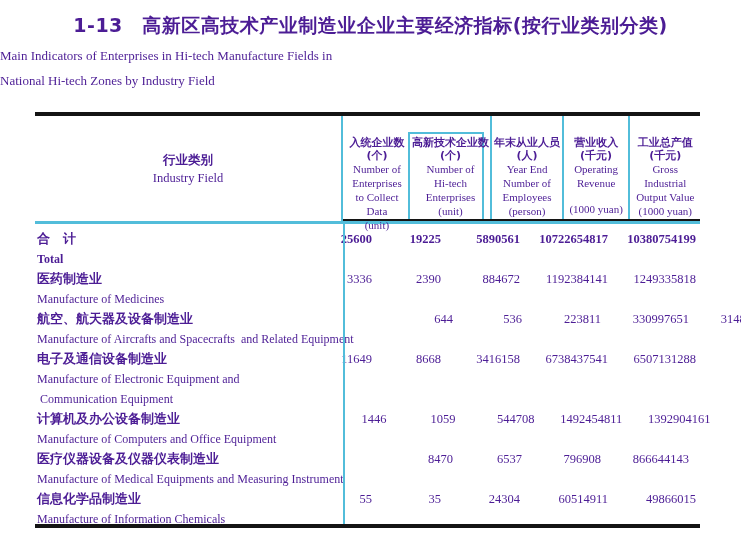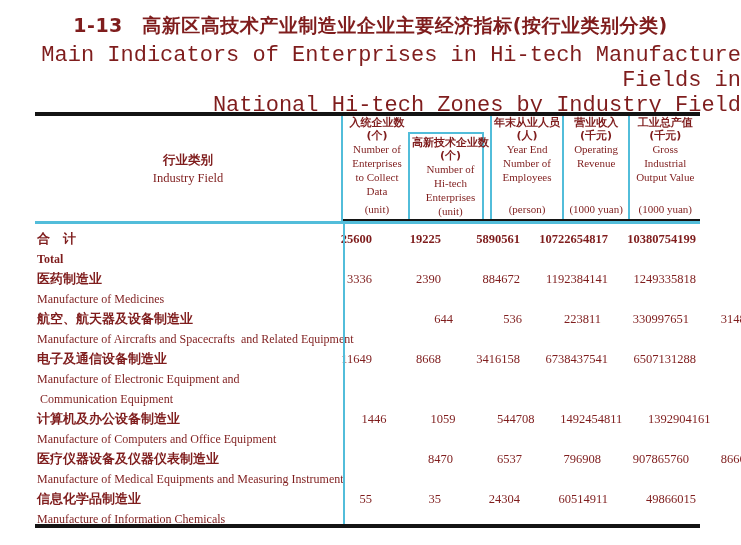--- a/index.html
+++ b/index.html
@@ -1,46 +1,46 @@
 <!DOCTYPE html>
 <html style="--cyan: #52bdda; --rule: #141414;"><head>
 <meta charset="utf-8">
 <style>
   :root { --cyan: #52bdda; --rule: #141414; }
   html,body { margin:0; padding:0; background:#fff; }
   .page {
     position:relative; width:741px; height:545px; background:#ffffff;
-    font-family:"Liberation Serif", serif; color:#7f1d1d; overflow:hidden;
+    font-family:"Liberation Serif", serif; color:#4c1d95; overflow:hidden;
   }
   .title-zh {
     padding-top:13px; text-align:center;
     font-family:"DejaVu Sans","Liberation Sans",sans-serif;
     font-weight:700; font-size:19px; letter-spacing:0.5px; white-space:pre;
   }
-  .title-en { text-align:right; font-size:22px; line-height:25px; margin-top:4px;font-family:Liberation Mono, monospace; }
+  .title-en { text-align:left; font-size:13px; line-height:25px; margin-top:4px; }
   .title-en + .title-en { margin-top:0; }
 
   .table {
     position:absolute; left:35px; top:112px; width:665px;
     border-top:4px solid var(--rule); border-bottom:4px solid var(--rule);
   }
   
   .thead { position:relative; display:flex; height:105px; border-bottom:3px solid var(--cyan); }
   .hcell { box-sizing:border-box; position:relative; }
   .c0 { width:308px; }
   .c1 { width:70px; border-left:2px solid var(--cyan); }
   .c2 { width:80px; }
   .c3 { width:72px; border-left:2px solid var(--cyan); }
   .c4 { width:67px; border-left:2px solid var(--cyan); }
   .c5 { width:72px; border-left:2px solid var(--cyan); }
   .hbox { position:absolute; left:-3px; right:6px; top:16px; bottom:0; border:2px solid var(--cyan); }
   .hinner {
     position:relative; height:100%; box-sizing:border-box;
     display:flex; flex-direction:column; align-items:center;
-    padding:0 0 5px; text-align:center;
+    padding:20px 0 5px; text-align:center;
   }
   .c2 .hinner { padding-top:20px; }
   .c0 .hinner { justify-content:center; padding:0; }
   .hzh { font-family:"DejaVu Sans","Liberation Sans",sans-serif; font-weight:700; font-size:11px; line-height:13px; white-space:nowrap; }
   .c0 .hzh { font-size:12.5px; line-height:18px; }
   .hen { font-size:11px; line-height:14px; white-space:nowrap; }
   .c0 .hen { font-size:12.5px; line-height:18px; }
   .hunit { margin-top:auto; }
   .hblack { position:absolute; left:308px; right:0; bottom:0; height:2px; background:var(--rule); }
 
@@ -200,21 +200,20 @@
         </div>
         <div class="trow">
           <div class="name-cell">
             <div class="zh-name">医疗仪器设备及仪器仪表制造业</div>
             <div class="en-name">Manufacture of Medical Equipments and Measuring Instrument</div>
           </div>
           <div class="nums">
             <div class="num nc0">8470</div>
             <div class="num nc1">6537</div>
             <div class="num nc2">796908</div>
-            <div class="num nc3">907865760</div>
             <div class="num nc4">866644143</div>
           </div>
         </div>
         <div class="trow">
           <div class="name-cell">
             <div class="zh-name">信息化学品制造业</div>
             <div class="en-name">Manufacture of Information Chemicals</div>
           </div>
           <div class="nums">
             <div class="num nc0">55</div>

